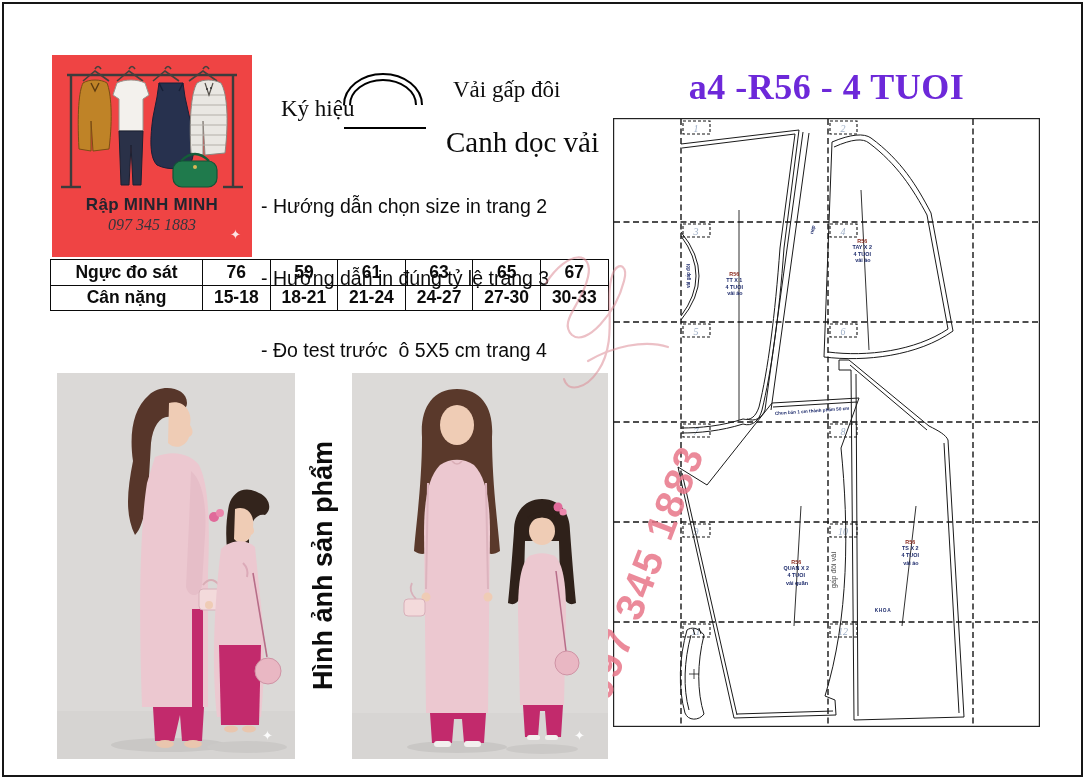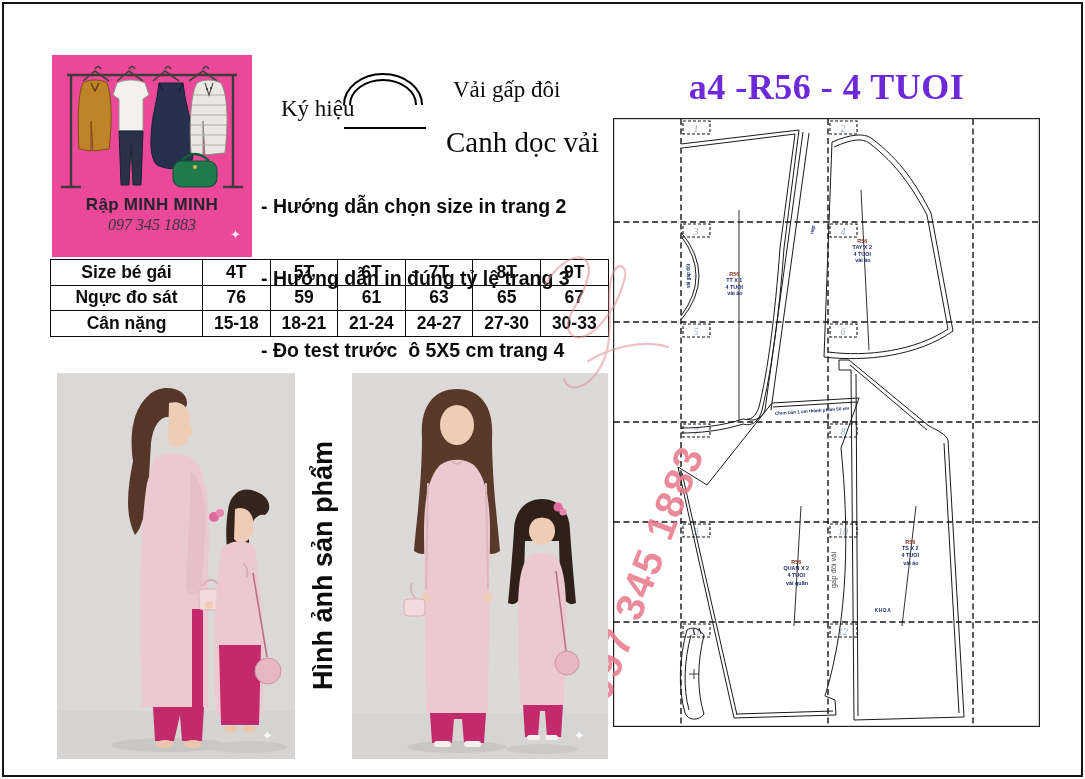--- a/index.html
+++ b/index.html
@@ -1,35 +1,35 @@
 <!DOCTYPE html>
 <html><head>
 <meta charset="utf-8">
 <style>
   html,body{margin:0;padding:0;background:#888;}
   .sheet{position:relative;width:1085px;height:779px;background:#ffffff;overflow:hidden;
          font-family:"Liberation Sans",sans-serif;color:#0c0c0c;}
   .frame{position:absolute;inset:2px;border:2px solid #161616;pointer-events:none;z-index:40;}
 
   
-  .logo-card{position:absolute;left:52px;top:55px;width:200px;height:202px;background:#ec4899;z-index:2;}
+  .logo-card{position:absolute;left:52px;top:55px;width:200px;height:202px;background:#ef4444;z-index:2;}
   .logo-art{position:absolute;left:5px;top:6px;}
   .logo-brand{position:absolute;left:0;top:140px;width:100%;text-align:center;
               font-weight:bold;font-size:17px;color:#24242e;letter-spacing:.3px;}
   .logo-phone{position:absolute;left:0;top:161px;width:100%;text-align:center;
               font-family:"Liberation Serif",serif;font-style:italic;font-size:16px;color:#35353d;}
   .logo-sparkle{position:absolute;left:178px;top:172px;color:rgba(255,255,255,.85);font-size:13px;}
 
   
   .legend-heading{position:absolute;left:281px;top:96px;font-family:"Liberation Serif",serif;font-size:23px;}
   .legend-fold-label{position:absolute;left:453px;top:77px;font-family:"Liberation Serif",serif;font-size:23px;}
   .legend-grain-label{position:absolute;left:446px;top:126px;font-family:"Liberation Serif",serif;font-size:29px;}
   .fold-arc{position:absolute;left:338px;top:72px;}
   .grain-line{position:absolute;left:344px;top:127px;width:82px;border-top:2.4px solid #000;}
-  .notes{position:absolute;left:261px;top:146px;font-weight:bold;font-size:19.5px;line-height:24px;white-space:pre;}
+  .notes{position:absolute;left:261px;top:146px;font-weight:normal;font-size:19.5px;line-height:24px;white-space:pre;}
 
   
   .pattern-title{position:absolute;left:613px;top:66px;width:427px;text-align:center;
        font-family:Liberation Serif, serif;font-weight:bold;font-size:36px;letter-spacing:.5px;color:#6d28d9;}
 
   
   .size-table{position:absolute;left:50px;top:259px;border-collapse:collapse;table-layout:fixed;z-index:2;}
   .size-table td{border:1.4px solid #0a0a0a;text-align:center;font-weight:bold;font-size:17.5px;
                  height:24.5px;padding:0;}
   .size-table col.c0{width:152px;} .size-table col.cn{width:67.6px;}
@@ -135,29 +135,20 @@
     <colgroup>
         <col class="c0">
         <col class="cn">
         <col class="cn">
         <col class="cn">
         <col class="cn">
         <col class="cn">
         <col class="cn">
       </colgroup>
     <tbody>
-        <tr>
-      <td>Size bé gái</td>
-      <td>4T</td>
-      <td>5T</td>
-      <td>6T</td>
-      <td>7T</td>
-      <td>8T</td>
-      <td>9T</td>
-    </tr>
     <tr>
       <td>Ngực đo sát</td>
       <td>76</td>
       <td>59</td>
       <td>61</td>
       <td>63</td>
       <td>65</td>
       <td>67</td>
     </tr>
     <tr>

